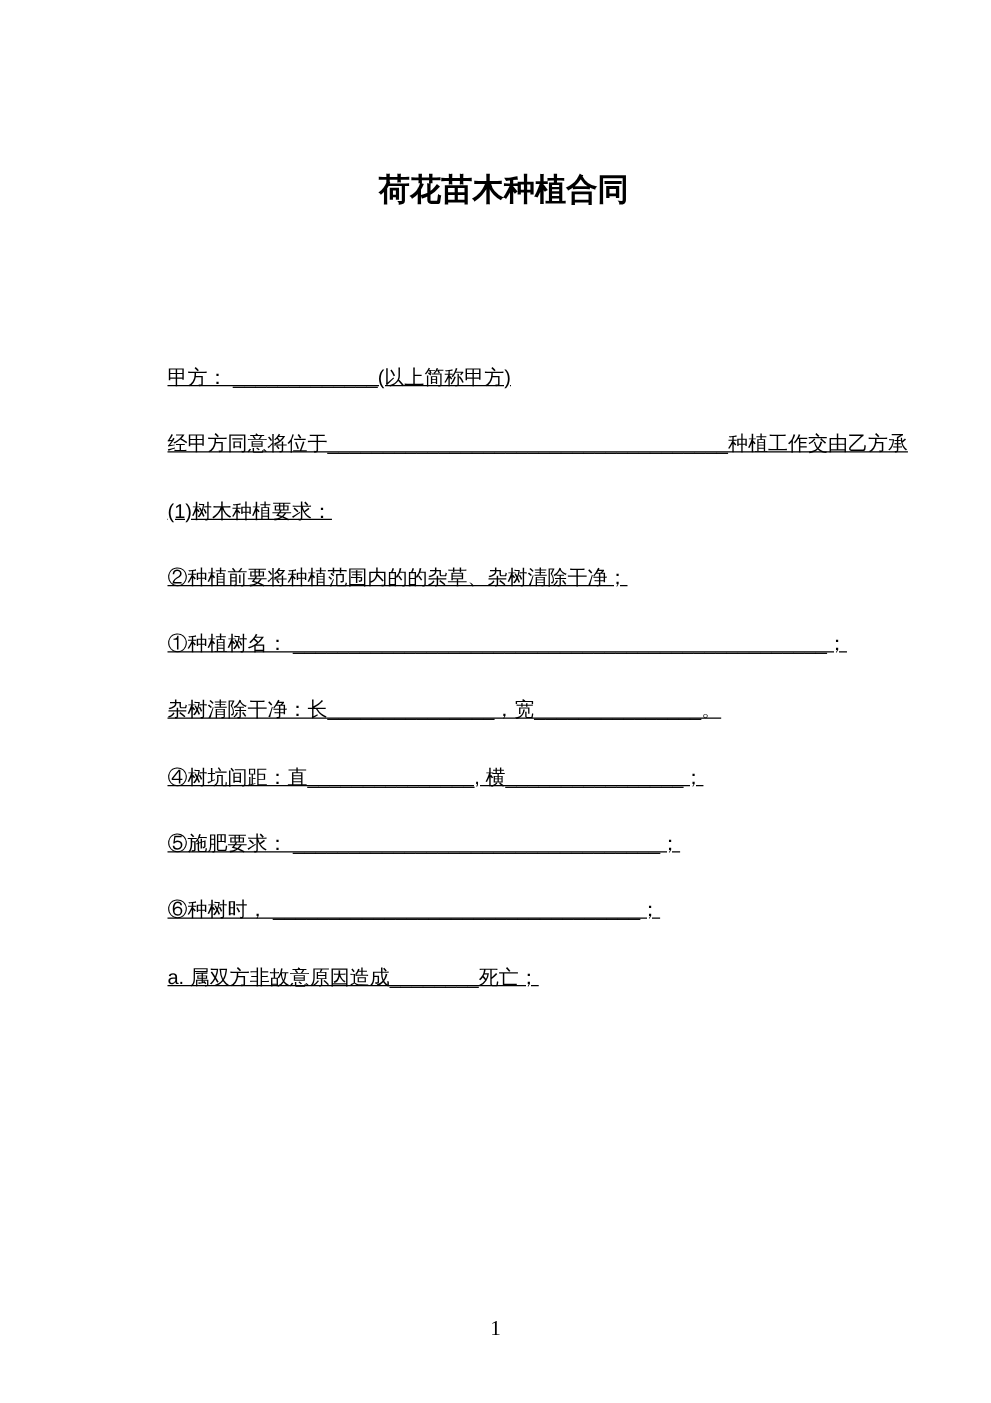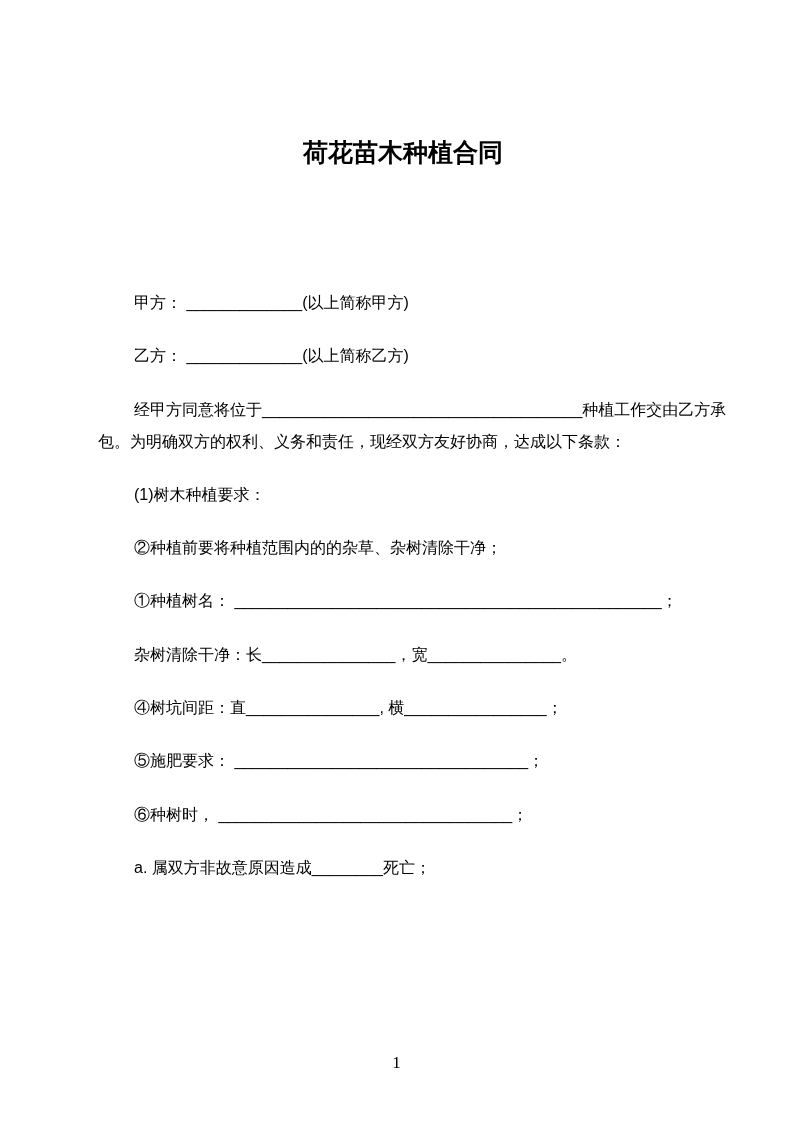--- a/index.html
+++ b/index.html
@@ -29,20 +29,21 @@
     white-space: nowrap;
   }
   .para {
     margin: 21.3px 0 0 0;
   }
   .para-first {
     margin-top: 117px;
   }
   .indent-first {
     text-indent: 36px;
+    text-decoration: underline;
   }
   .bold {
     font-weight: bold;
   }
   .line {
     display: block;
     white-space: nowrap;
   }
   .line-flush {
     text-indent: 0;
@@ -60,25 +61,23 @@
 </style>
 </head>
 <body>
 
 <div class="page">
 
   <h1 class="doc-title">荷花苗木种植合同</h1>
 
   <p class="para para-first indent-first line">甲方： _____________(以上简称甲方)</p>
 
-  <p class="para indent-first line">乙方： _____________(以上简称乙方)</p>
 
   <div class="para indent-first">
     <span class="line">经甲方同意将位于____________________________________种植工作交由乙方承</span>
-    <span class="line line-flush">包。为明确双方的权利、义务和责任，现经双方友好协商，达成以下条款：</span>
   </div>
 
 
   <p class="para indent-first line">(1)树木种植要求：</p>
 
   <p class="para indent-first line">②种植前要将种植范围内的的杂草、杂树清除干净；</p>
 
   <p class="para indent-first line">①种植树名： ________________________________________________；</p>
 
   <p class="para indent-first line">杂树清除干净：长_______________，宽_______________。</p>

